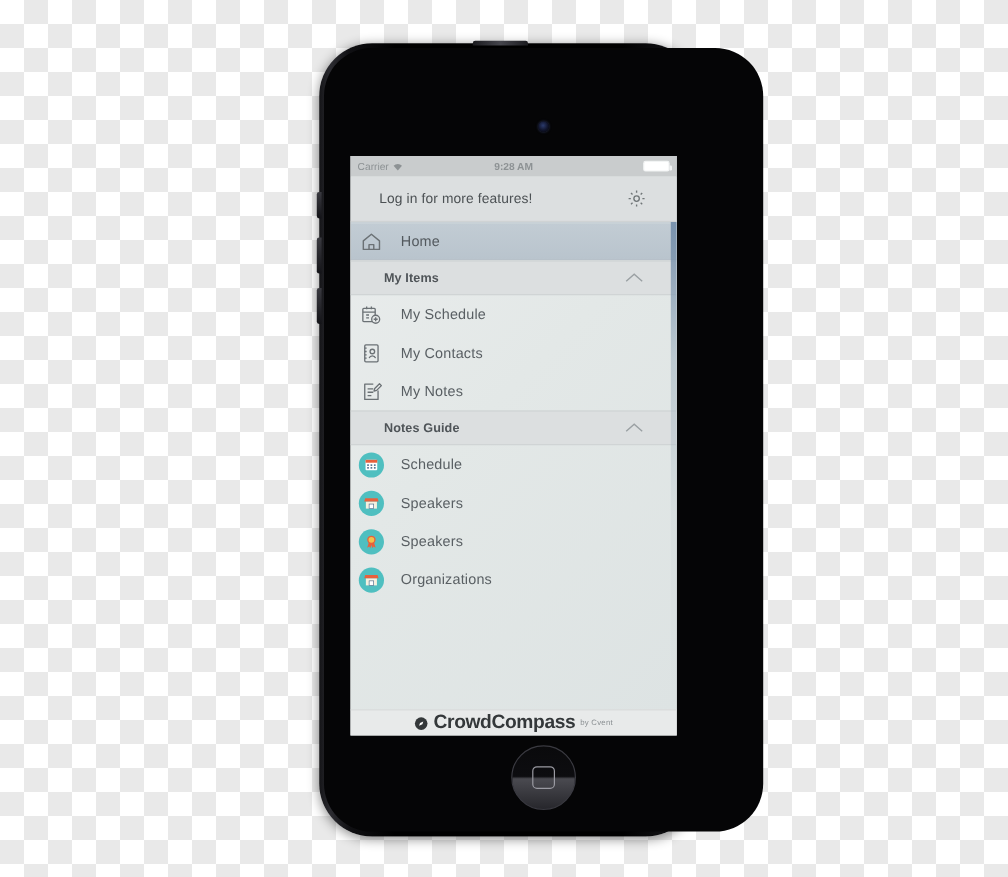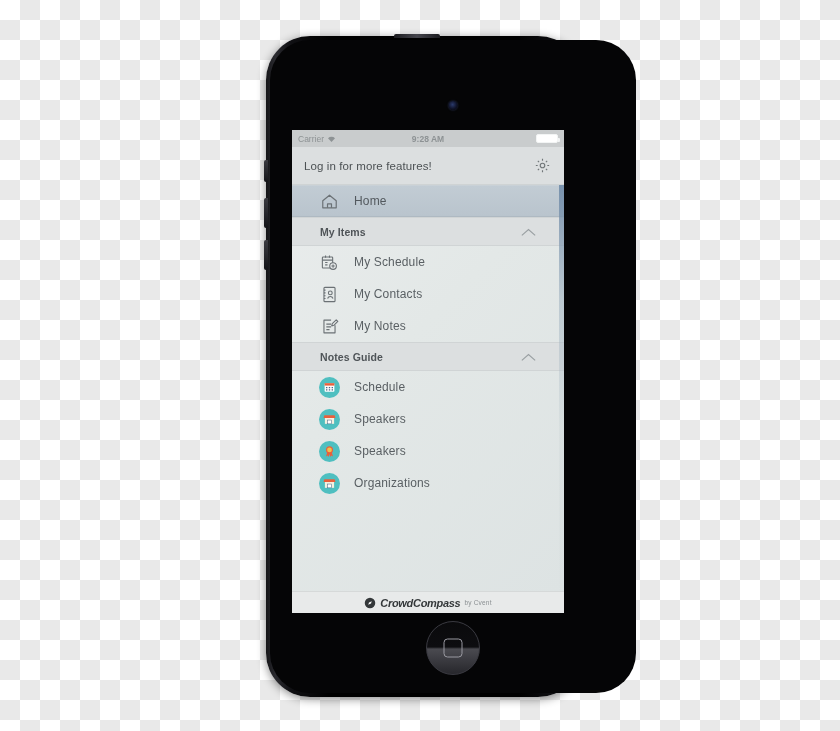--- a/index.html
+++ b/index.html
@@ -150,21 +150,21 @@
     background: #f2f4f4;
     border-radius: 0 1px 1px 0;
   }
 
   
   #app-header {
     height: 38px;
     background: #dcdfe0;
     display: flex;
     align-items: center;
-    padding: 0 12px;
+    padding: 0 24px;
     border-bottom: 1px solid #cfd3d4;
   }
   #login-text {
     font-size: 11.5px;
     color: #4c5154;
     letter-spacing: .1px;
   }
   #gear-btn {
     margin-left: auto;
     width: 20px; height: 20px;
@@ -182,21 +182,21 @@
     position: absolute;
     right: 0; top: 0; bottom: 0;
     width: 5px;
     background: linear-gradient(to bottom, rgba(108,136,166,.85) 0%, rgba(150,170,186,.5) 28%, rgba(196,206,208,.25) 60%, rgba(214,221,221,.1) 100%);
   }
 
   .row {
     display: flex;
     align-items: center;
     height: 32px;
-    padding: 0 26px;
+    padding: 0 6px;
   }
   .row-home {
     height: 32px;
     background: linear-gradient(to bottom, #c2ccd4, #b9c4cd);
     border-top: 1px solid #c9d1d7;
     border-bottom: 1px solid #aeb9c2;
   }
   .row-label {
     font-size: 12px;
     color: #595f63;
@@ -257,25 +257,24 @@
   #brand-bar {
     height: 22px;
     background: #e8eaea;
     border-top: 1px solid #d6d9d9;
     display: flex;
     align-items: center;
     justify-content: center;
     gap: 4px;
   }
   #brand-name {
-    font-size: 11px;
+    font-size: 16px;
     font-weight: bold;
     color: #34383a;
     letter-spacing: -.3px;
-    font-style: italic;
   }
   #brand-sub {
     font-size: 6.5px;
     color: #8b9093;
     letter-spacing: .2px;
   }
 </style>
 </head>
 <body>
 

